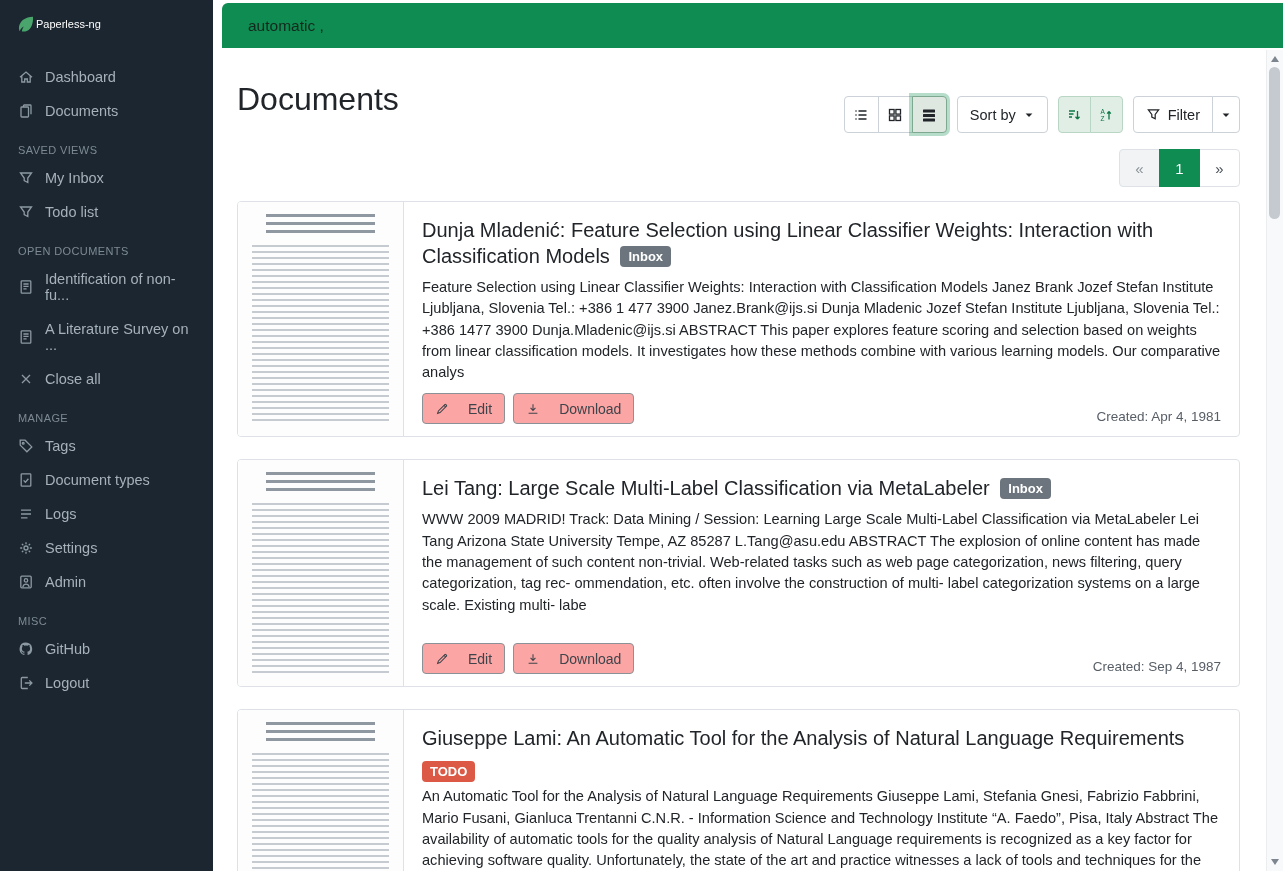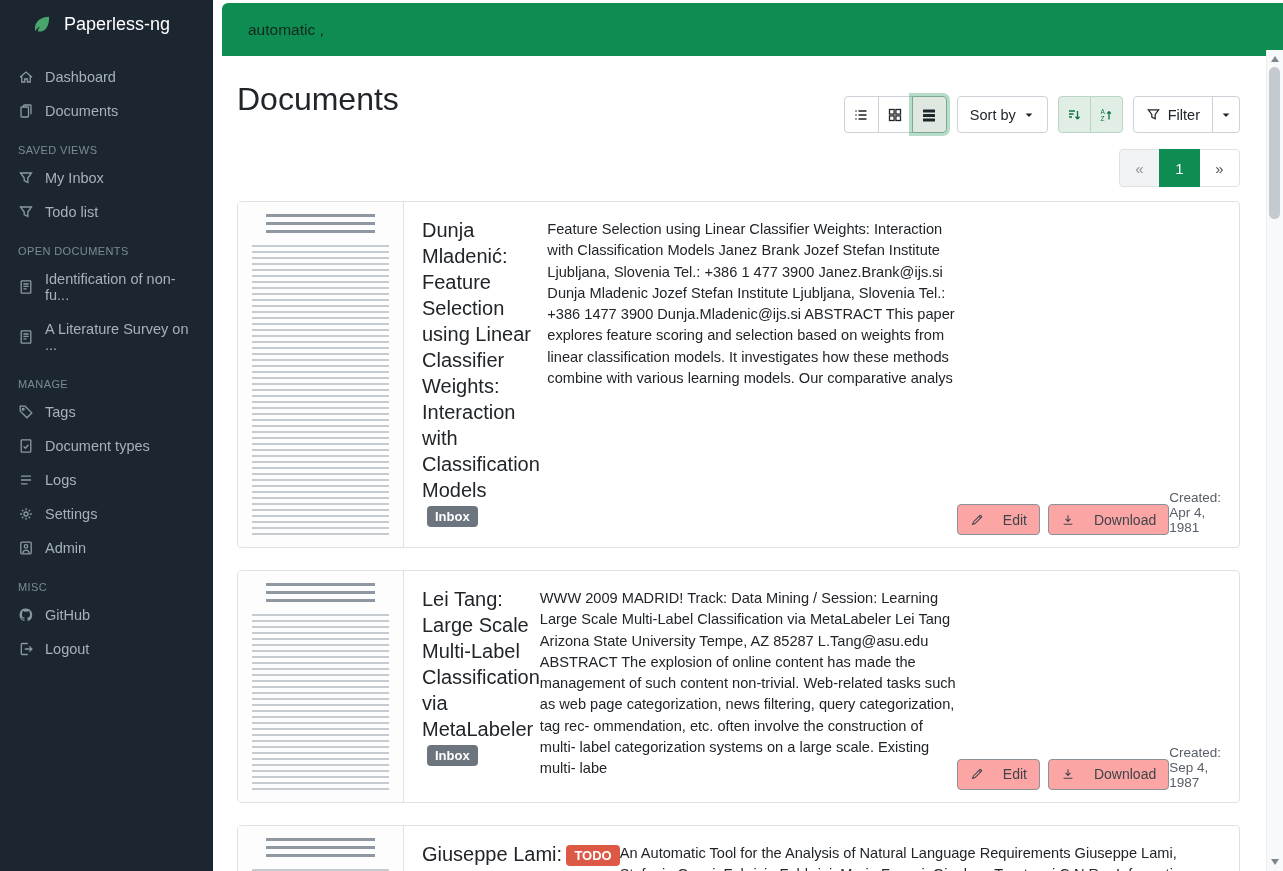--- a/index.html
+++ b/index.html
@@ -6,30 +6,30 @@
   * { box-sizing:border-box; }
   html,body { margin:0; padding:0; }
   body {
     width:1283px; height:871px; overflow:hidden; position:relative;
     font-family:"Liberation Sans", sans-serif; background:#fff; color:#212529;
   }
   :root{ --green:#0e8c51; --sidebar:#1b2631; }
 
   
   .sidebar { position:fixed; left:0; top:0; bottom:0; width:213px; background:var(--sidebar); z-index:20; }
-  .brand { height:48px; display:flex; align-items:center; gap:12px; padding:0 16px; color:#fff; font-size:18px; cursor:pointer; text-decoration:none;margin-left:16px; }
+  .brand { height:48px; display:flex; align-items:center; gap:0; padding:0 16px; color:#fff; font-size:11px; cursor:pointer; text-decoration:none; }
   .nav { padding-top:12px; }
   .nav-item { display:flex; align-items:center; gap:11px; padding:9px 18px; color:#a6b1b9; font-size:14.5px; cursor:pointer; }
   .nav-item .icon { color:#8d99a2; display:inline-flex; }
   .nav-header { font-size:11px; color:#7d8a94; padding:16px 18px 5px; letter-spacing:.4px; }
   .icon { display:inline-flex; align-items:center; justify-content:center; }
   .icon svg { display:block; }
 
   
-  .topbar { position:fixed; left:213px; right:0; top:0; height:56px; background:#fff; z-index:15; }
+  .topbar { position:fixed; left:213px; right:0; top:0; height:48px; background:#fff; z-index:15; }
   .searchbar { position:absolute; left:9px; right:0; top:3px; bottom:0; background:var(--green); border-top-left-radius:6px; display:flex; align-items:center; padding:0 24px; }
   .search-input { width:100%; background:transparent; border:0; outline:0; color:#14281e; font-size:15.5px; font-family:inherit; }
 
   
   .main { margin-left:213px; margin-right:17px; padding:66px 26px 0 24px; }
   .page-head { display:flex; justify-content:space-between; align-items:center; }
   .page-title { font-size:32px; font-weight:400; margin:0; color:#212529; }
 
   .toolbar { display:flex; align-items:center; gap:10px; }
   .btn { border:1px solid #ccd2d8; background:#fff; border-radius:4px; height:37px; display:inline-flex; align-items:center; justify-content:center; gap:7px; font-size:14.5px; color:#212529; cursor:pointer; font-family:inherit; padding:0 12px;margin-top:30px; }
@@ -48,21 +48,21 @@
   .page-btn { min-width:41px; height:38px; border:1px solid #dee2e6; background:#fff; color:#495057; font-size:15px; display:flex; align-items:center; justify-content:center; cursor:pointer; font-family:inherit; }
   .page-btn.prev { border-radius:4px 0 0 4px; background:#f1f3f5; color:#8a9197; }
   .page-btn.active { background:var(--green); border-color:var(--green); color:#fff; margin-left:-1px; position:relative; z-index:2; }
   .page-btn.next { border-radius:0 4px 4px 0; margin-left:-1px; }
 
   
   .card { display:flex; border:1px solid #dee2e6; border-radius:4px; background:#fff; min-height:228px; margin-bottom:22px; overflow:hidden; }
   .thumb { width:166px; min-width:166px; border-right:1px solid #dee2e6; background:#fdfdfd; padding:12px 14px; display:flex; flex-direction:column; gap:9px; cursor:pointer; }
   .t-head { height:22px; margin:0 14px; background:repeating-linear-gradient(to bottom,#8f97a1 0 3px, transparent 3px 8px); }
   .t-lines { flex:1; background:repeating-linear-gradient(to bottom,#c6cad1 0 2px, transparent 2px 6px); }
-  .card-body { flex:1; padding:15px 18px 12px 18px; display:flex; flex-direction:row; }
+  .card-body { flex:1; padding:15px 18px 12px 18px; display:flex; flex-direction:column; }
   .card-title { font-size:20px; font-weight:400; line-height:1.3; margin:0 0 6px; color:#212529; }
   .title-link { cursor:pointer; }
   .badge { display:inline-block; color:#fff; font-size:13px; font-weight:700; line-height:1; padding:4px 8px; border-radius:4px; vertical-align:2px; margin-left:5px; cursor:pointer; }
   .badge-row { margin:4px 0 2px; }
   .badge-row .badge { margin-left:0; }
   .snippet { font-size:14.6px; line-height:1.46; margin:2px 0 10px; color:#212529; }
   .card-footer { margin-top:auto; display:flex; align-items:flex-end; justify-content:space-between; }
   .actions { display:flex; gap:8px; }
   .action-btn { border:1px solid #8a9197; background:#fca5a5; color:#3e444a; border-radius:4px; height:31px; padding:0 12px; display:inline-flex; align-items:center; gap:19px; font-size:14px; cursor:pointer; font-family:inherit; }
   .created { font-size:13.5px; color:#575e66; }
@@ -136,20 +136,28 @@
       <span class="lbl">Identification of non-fu...</span>
     </div>
     <div class="nav-item">
       <span class="icon">
           <svg width="16" height="16" viewBox="0 0 16 16" fill="none" stroke="currentColor" stroke-width="1.3">
             <rect x="3.2" y="1.8" width="9.6" height="12.4" rx="0.8"></rect>
             <path d="M5.4 5h5.2M5.4 7.4h5.2M5.4 9.8h3.2"></path>
           </svg>
         </span>
       <span class="lbl">A Literature Survey on ...</span>
+    </div>
+    <div class="nav-item">
+      <span class="icon">
+          <svg width="16" height="16" viewBox="0 0 16 16" fill="none" stroke="currentColor" stroke-width="1.3">
+            <path d="M4 4l8 8M12 4l-8 8"></path>
+          </svg>
+        </span>
+      <span class="lbl">Close all</span>
     </div>
 
     <div class="nav-header">MANAGE</div>
     <div class="nav-item">
       <span class="icon">
           <svg width="16" height="16" viewBox="0 0 16 16" fill="none" stroke="currentColor" stroke-width="1.3">
             <path d="M2.2 2.2h4.9l6.7 6.7-4.9 4.9-6.7-6.7z"></path>
             <circle cx="5.2" cy="5.2" r="0.9"></circle>
           </svg>
         </span>

